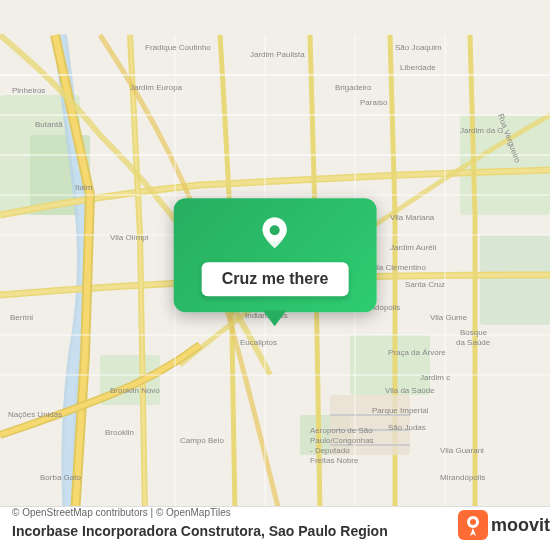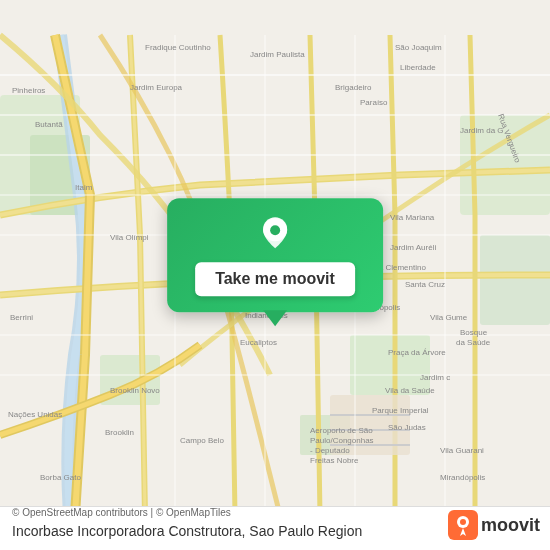--- a/index.html
+++ b/index.html
@@ -35,27 +35,27 @@
 
     #attribution {
       font-size: 10px;
       color: #666;
       margin-bottom: 4px;
     }
 
     #location-name {
       font-size: 14px;
       color: #333;
-      font-weight: 400;
+      font-weight: 700;
       line-height: 1.3;
     }
 
     #moovit-logo {
       position: absolute;
-      right: 10px;
+      right: 0;
       bottom: 10px;
       display: flex;
       align-items: center;
       gap: 3px;
     }
 
     #moovit-text {
       font-size: 18px;
       font-weight: bold;
       color: #333;
@@ -224,21 +224,21 @@
 
   <div id="take-me-there-container">
     <div id="green-card">
 
       <svg id="location-pin" width="36" height="36" viewBox="0 0 36 36">
         <circle cx="18" cy="13" r="12" fill="white" opacity="0.95"></circle>
         <path d="M18 2 C11.4 2 6 7.4 6 14 C6 22 18 32 18 32 C18 32 30 22 30 14 C30 7.4 24.6 2 18 2 Z" fill="white" opacity="0.9"></path>
         <circle cx="18" cy="14" r="5" fill="#27ae60"></circle>
       </svg>
 
-      <button id="take-me-there-btn">Take me moovit</button>
+      <button id="take-me-there-btn">Cruz me there</button>
     </div>
     <div id="card-tail"></div>
   </div>
 
   <div id="info-bar">
     <div id="attribution">© OpenStreetMap contributors | © OpenMapTiles</div>
     <div style="display:flex; align-items:center; justify-content:space-between;">
       <div id="location-name" style="flex:1; padding-right: 10px;">Incorbase Incorporadora Construtora, Sao Paulo Region</div>
       <div id="moovit-logo">
 

